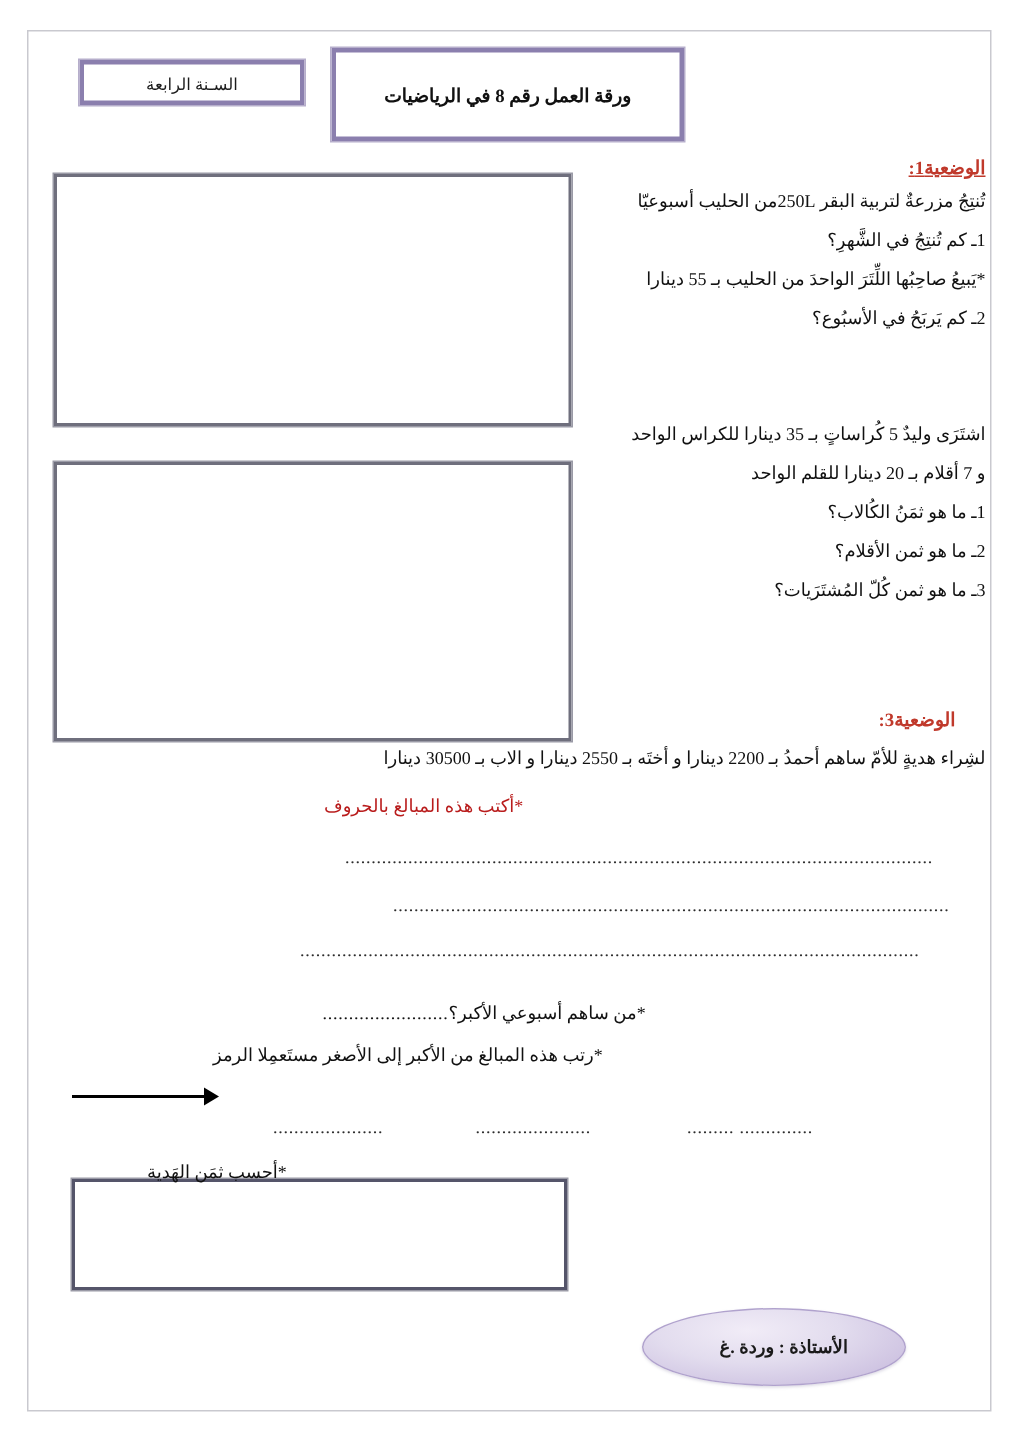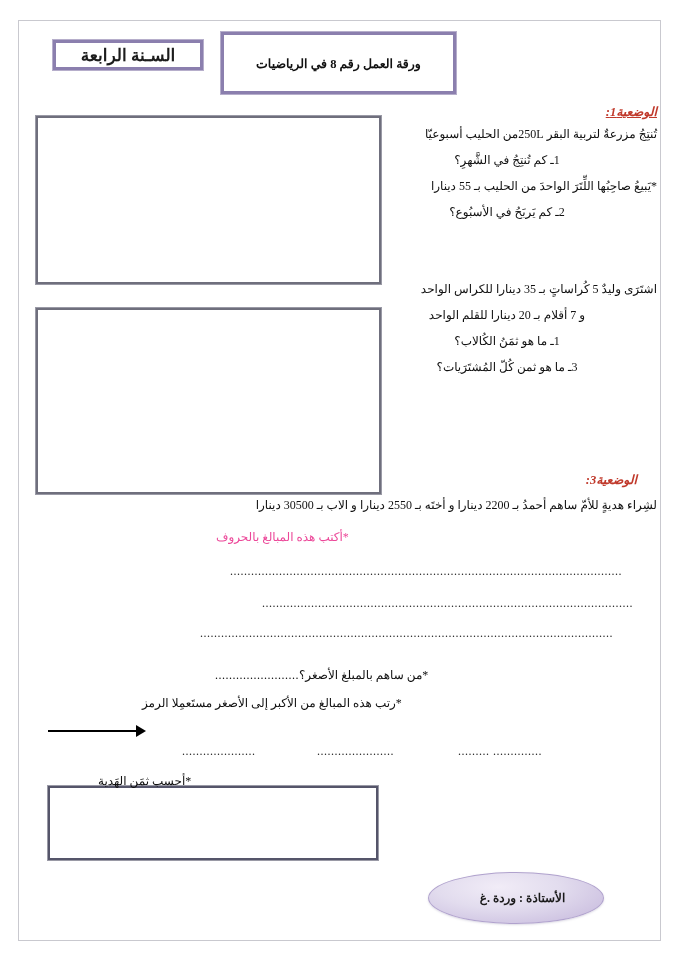--- a/index.html
+++ b/index.html
@@ -46,22 +46,22 @@
     text-align: center;
   }
   #year-box {
     right: 458px;
     top: 8px;
     width: 150px;
     height: 30px;
     line-height: 26px;
   }
   #year-label {
-    font-size: 17px;
-    font-weight: bold;
+    font-size: 11px;
+    font-weight: normal;
     color: #1c1c1c;
     letter-spacing: .2px;
   }
   #title-box {
     right: 205px;
     top: 0px;
     width: 235px;
     height: 62px;
     padding-top: 20px;
   }
@@ -102,31 +102,30 @@
     text-align: right;
     direction: rtl;
   }
   .sec-head {
     font-size: 12.5px;
     font-weight: bold;
     color: #c0392b;
     text-decoration: underline;
     margin: 0 0 7px 0;
     line-height: 16px;
-    font-style: italic;
   }
   .sec-head.no-underline { text-decoration: none; }
   .line {
     font-size: 12px;
     color: #111111;
     line-height: 15px;
     margin: 0 0 11px 0;
     white-space: nowrap;
   }
-  .q-line { text-align: center; }
+  .q-line { }
 
   
   .block { position: absolute; right: 0; width: 300px; }
   #sit1 { top: 0px; }
   #sit2 { top: 178px; }
 
   
   #sit3 {
     position: absolute;
     left: 30px;
@@ -139,21 +138,21 @@
   #sit3-statement {
     font-size: 12px;
     color: #111111;
     line-height: 15px;
     margin: 0 0 17px 0;
     padding-right: 4px;
     white-space: nowrap;
   }
   #sit3-write {
     font-size: 12px;
-    color: #ec4899;
+    color: #b91c1c;
     line-height: 15px;
     margin: 0 0 14px 0;
     text-align: left;
     padding-left: 186px;
     white-space: nowrap;
   }
 
   .dots {
     color: #2b2b2b;
     font-size: 12px;
@@ -291,39 +290,40 @@
       <p class="line">تُنتِجُ مزرعةٌ لتربية البقر  250Lمن الحليب أسبوعيّا</p>
       <p class="line q-line">1ـ كم تُنتِجُ في الشَّهرِ؟</p>
       <p class="line">*يَبيعُ صاحِبُها اللِّتَرَ الواحدَ من الحليب بـ 55 دينارا</p>
       <p class="line q-line">2ـ كم يَربَحُ في الأسبُوع؟</p>
     </div>
 
     <div id="sit2" class="block">
       <p class="line">اشتَرَى وليدٌ 5 كُراساتٍ بـ 35 دينارا للكراس الواحد</p>
       <p class="line q-line">و 7 أقلام بـ 20 دينارا للقلم الواحد</p>
       <p class="line q-line">1ـ ما هو ثمَنُ الكُالاب؟</p>
+      <p class="line q-line">2ـ ما هو ثمن الأقلام؟</p>
       <p class="line q-line">3ـ ما هو ثمن كُلّ المُشتَرَيات؟</p>
     </div>
 
   </div>
 
   <div id="sit3">
 
     <p class="sec-head no-underline">الوضعية3:</p>
 
     <p id="sit3-statement">لشِراء هديةٍ للأمّ ساهم أحمدُ بـ 2200 دينارا و أختَه بـ 2550 دينارا و الاب بـ 30500 دينارا</p>
 
     <p id="sit3-write">*أكتب هذه المبالغ بالحروف</p>
 
     <div id="dotline-1" class="dots">................................................................................................................</div>
     <div id="dotline-2" class="dots">..........................................................................................................</div>
     <div id="dotline-3" class="dots">......................................................................................................................</div>
 
     <div id="q-biggest">
-      <span>*من ساهم بالمبلغ الأصغر؟</span><span class="inline-dots">........................</span>
+      <span>*من ساهم أسبوعي الأكبر؟</span><span class="inline-dots">........................</span>
     </div>
 
     <div id="q-order">*رتب هذه المبالغ من الأكبر إلى الأصغر مستَعمِلا الرمز</div>
 
     <div id="arrow-row">
       <div id="arrow-line"></div>
       <div id="arrow-head"></div>
     </div>
 
     <div id="slot-1" class="slot">.....................</div>

